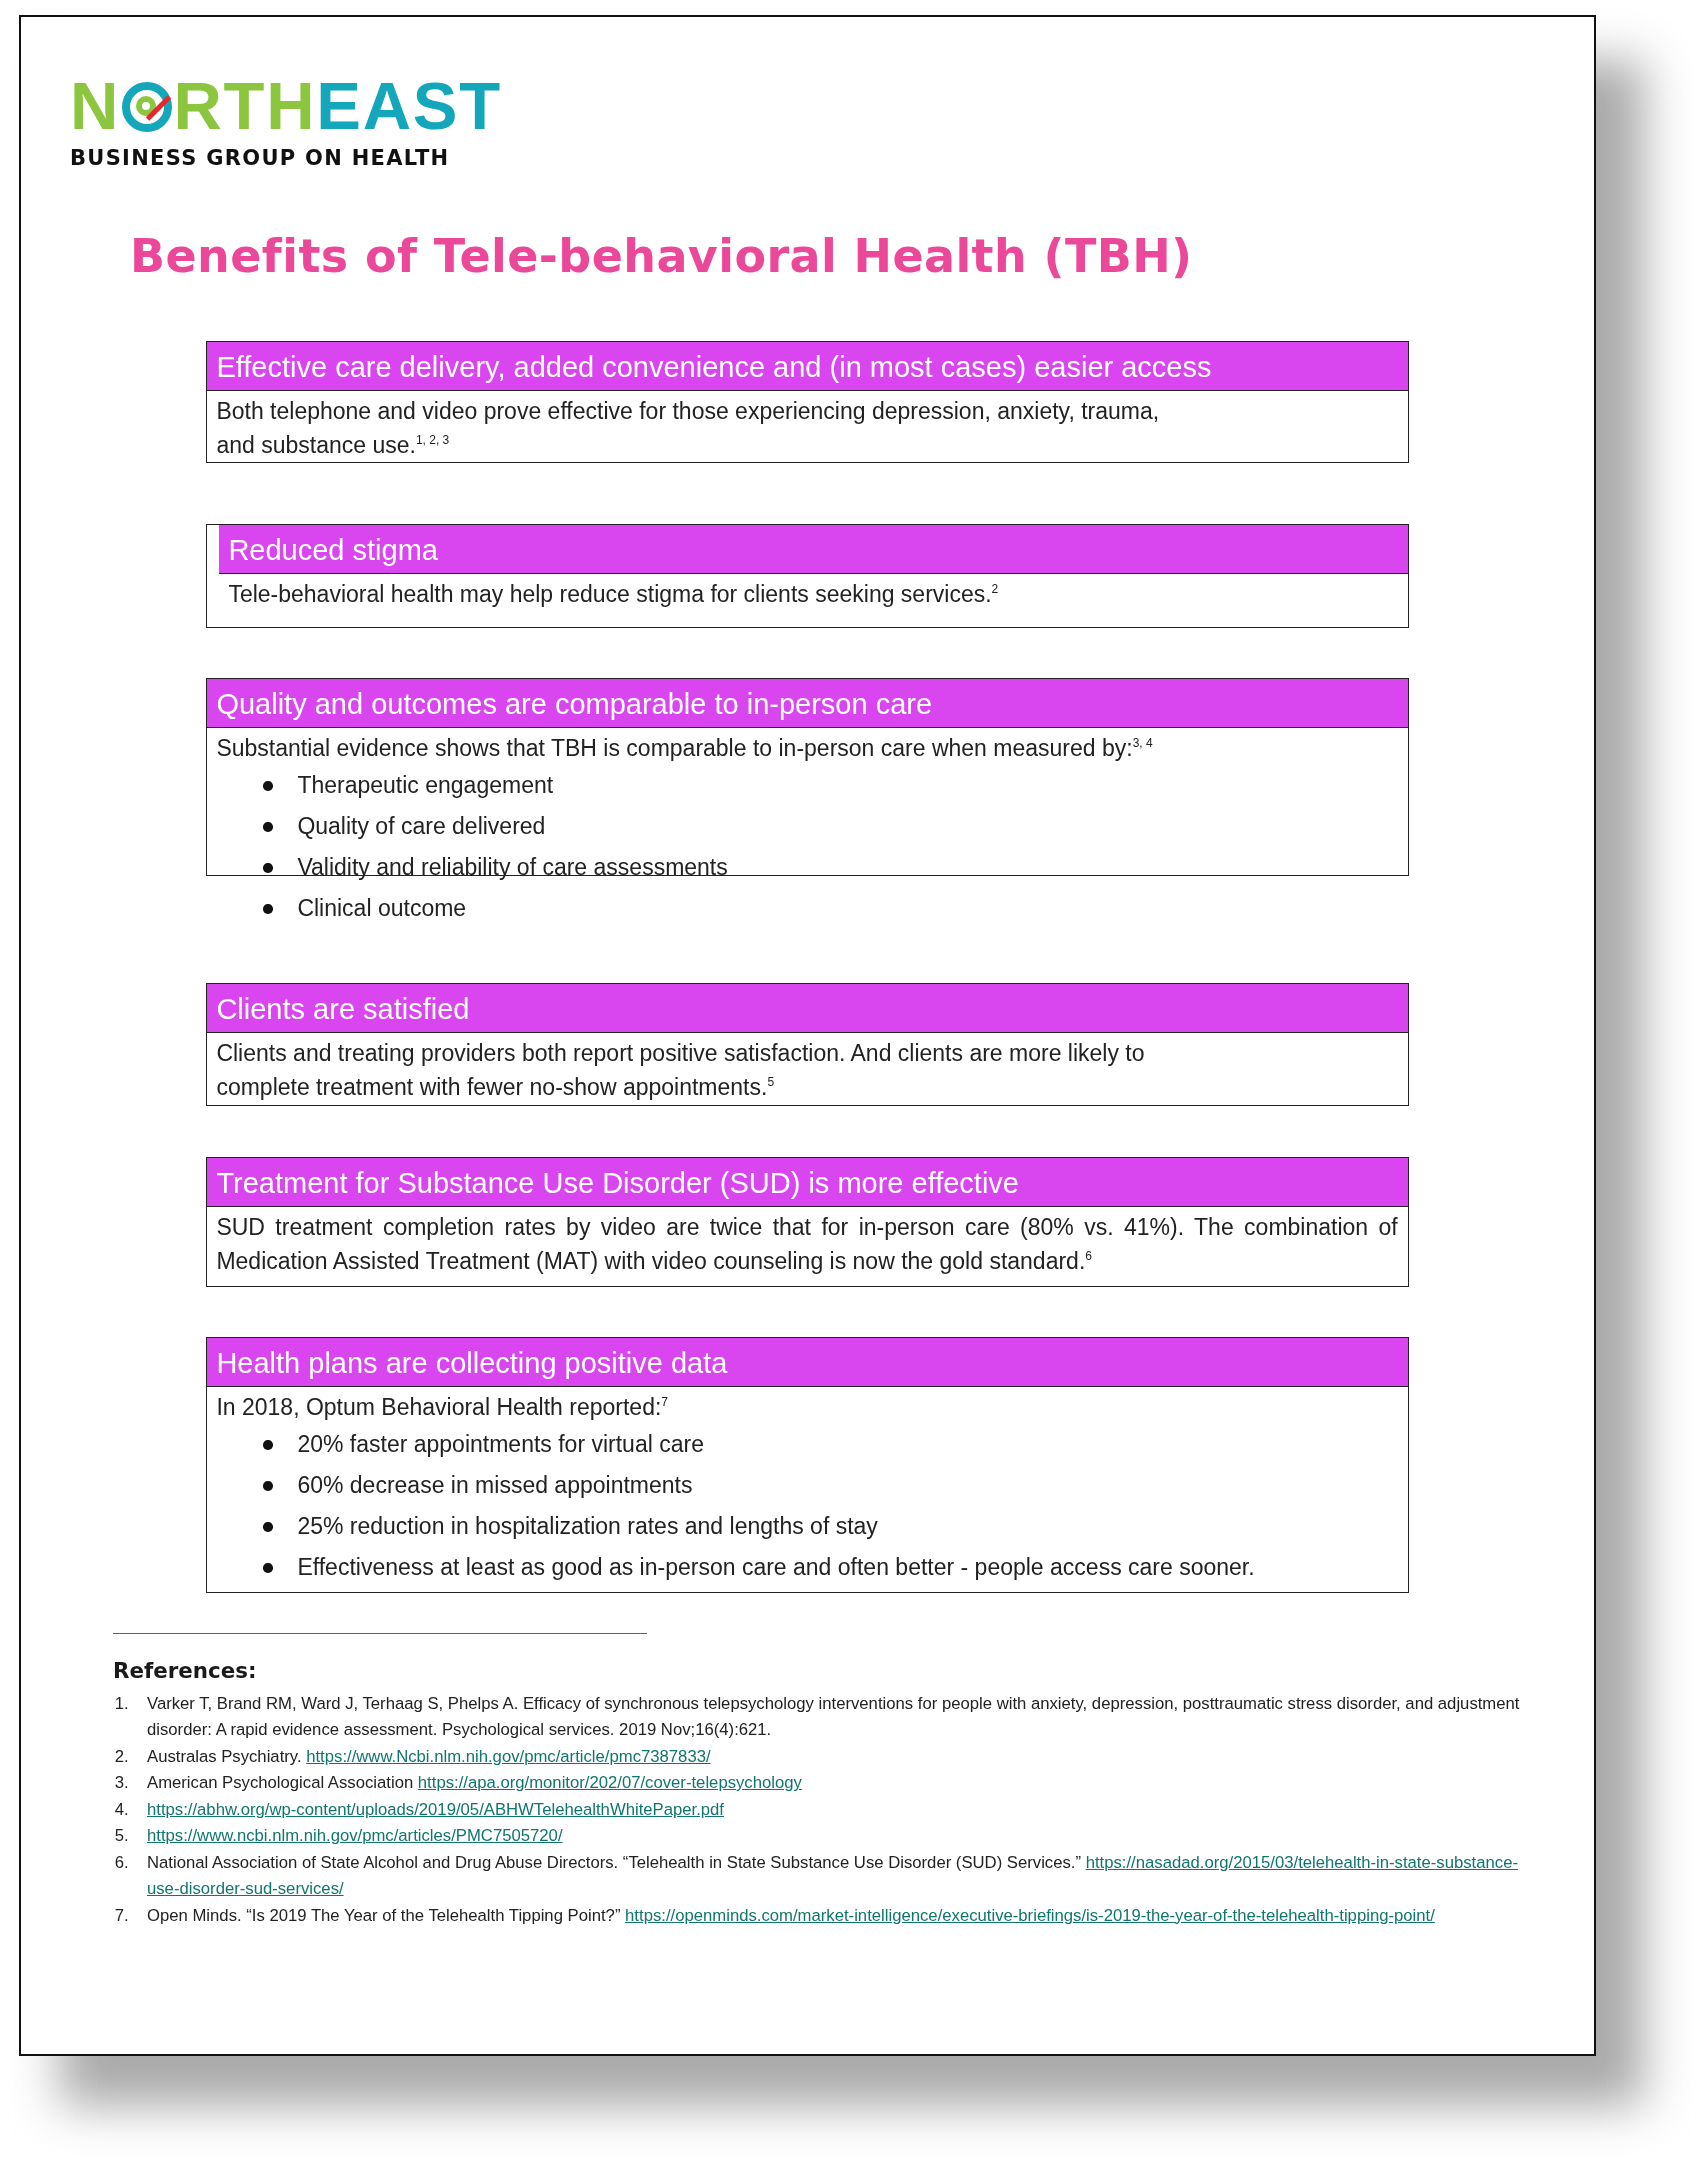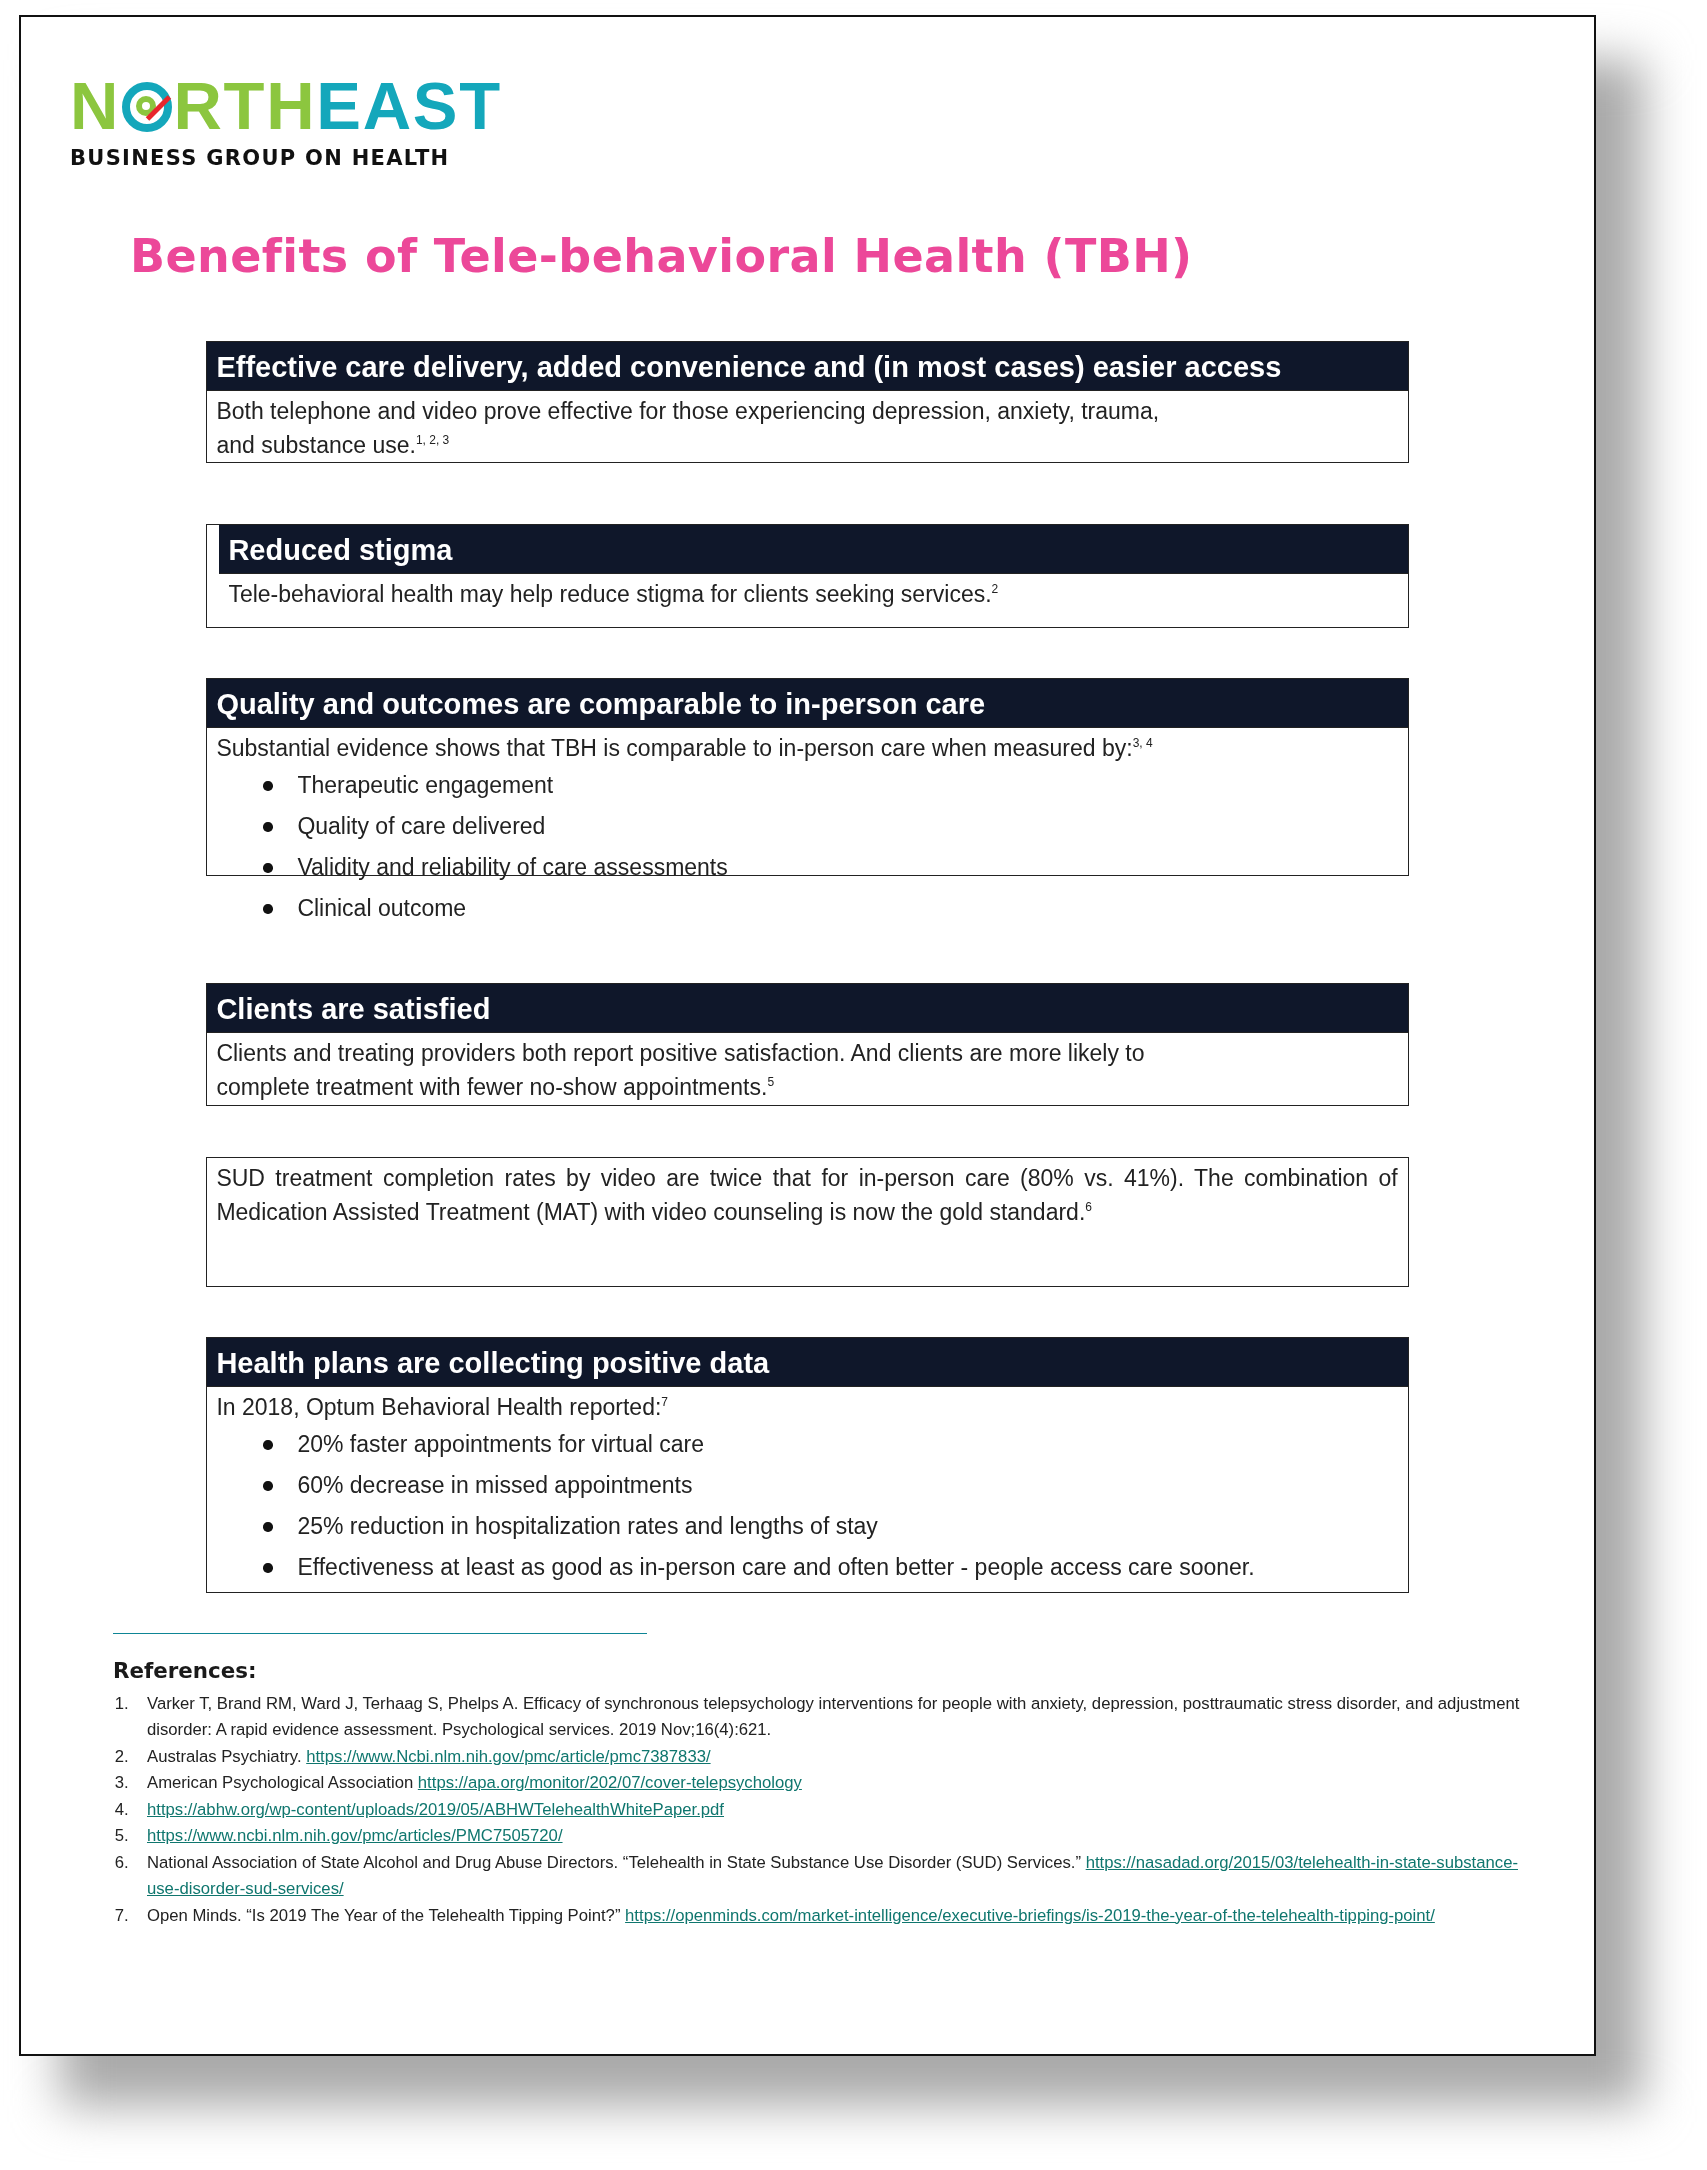--- a/index.html
+++ b/index.html
@@ -9,21 +9,21 @@
   .logo { position:absolute; left:49px; top:55px; }
   .logo-word { font-family:Liberation Sans, sans-serif; font-weight:bold; font-size:67px; letter-spacing:1.7px; line-height:68px; white-space:nowrap; }
   .logo-north { color:#8cc63f; }
   .logo-east { color:#14a7bb; }
   .logo-target { display:inline-block; position:relative; width:50px; height:50px; border-radius:50%; border:8.6px solid #14a7bb; box-sizing:border-box; vertical-align:-3.4px; margin:0 1.7px; }
   .logo-target .inner { position:absolute; left:6px; top:6px; width:20.5px; height:20.5px; border-radius:50%; border:6px solid #8cc63f; box-sizing:border-box; }
   .logo-target .arrow { position:absolute; left:15.4px; top:-1.7px; width:5.1px; height:31px; background:#e8262c; transform:rotate(45deg); transform-origin:bottom center; }
   .logo-sub { font-family:"DejaVu Sans", sans-serif; font-weight:bold; font-size:21px; letter-spacing:1.3px; color:#111; margin-top:6.8px; }
   .title { position:absolute; left:109px; top:212px; font-family:"DejaVu Sans", sans-serif; font-weight:bold; font-size:46px; color:#ec4899; letter-spacing:0.4px; }
   .box { position:absolute; left:185px; width:1203px; border:1.7px solid #222; background:#fff; box-sizing:border-box; }
-  .box-head { background:#0f172a; color:#fff; font-family:"Liberation Sans", sans-serif; font-weight:bold; font-size:29px; height:48px; line-height:50px; padding-left:9.4px; border-bottom:1.7px solid #222; white-space:nowrap; }
+  .box-head { background:#d946ef; color:#fff; font-family:"Liberation Sans", sans-serif; font-weight:normal; font-size:29px; height:48px; line-height:50px; padding-left:9.4px; border-bottom:1.7px solid #222; white-space:nowrap; }
   .box-body { font-family:"Liberation Sans", sans-serif; font-size:23px; color:#222; padding:3.4px 10.3px 0 9.4px; line-height:34px; }
   .box-body.justify { text-align:justify; }
   sup { font-size:12px; line-height:0; vertical-align:9.4px; }
   ul.bl { list-style:none; margin:0; padding:0; }
   ul.bl li { position:relative; padding-left:81px; line-height:41px; }
   ul.bl li .dot { position:absolute; left:47px; top:16.3px; width:9.4px; height:9.4px; border-radius:50%; background:#111; }
   .sep { position:absolute; left:92px; top:1616px; width:534px; height:1.7px; background:#0e8595; }
   .refs-title { position:absolute; left:92px; top:1641px; font-family:"DejaVu Sans", sans-serif; font-weight:bold; font-size:21.4px; color:#1a1a1a; }
   ol.refs { position:absolute; left:92px; top:1674px; width:1413px; margin:0; padding:0; list-style:none; font-family:"Liberation Sans", sans-serif; font-size:16.7px; color:#222; }
   ol.refs li { position:relative; padding-left:34px; line-height:26.5px; }
@@ -76,20 +76,21 @@
 
   <div class="box" style="top:966px;height:123px;">
     <div class="box-head">Clients are satisfied</div>
     <div class="box-body">
       <div>Clients and treating providers both report positive satisfaction. And clients are more likely to</div>
       <div><span>complete treatment with fewer no-show appointments.</span><sup>5</sup></div>
     </div>
   </div>
 
   <div class="box" style="top:1140px;height:130px;">
+    <div class="box-head">Treatment for Substance Use Disorder (SUD) is more effective</div>
     <div class="box-body justify">
       <span>SUD treatment completion rates by video are twice that for in-person care (80% vs. 41%). The combination of Medication Assisted Treatment (MAT) with video counseling is now the gold standard.</span><sup>6</sup>
     </div>
   </div>
 
   <div class="box" style="top:1320px;height:256px;">
     <div class="box-head">Health plans are collecting positive data</div>
     <div class="box-body">
       <div><span>In 2018, Optum Behavioral Health reported:</span><sup>7</sup></div>
       <ul class="bl">

